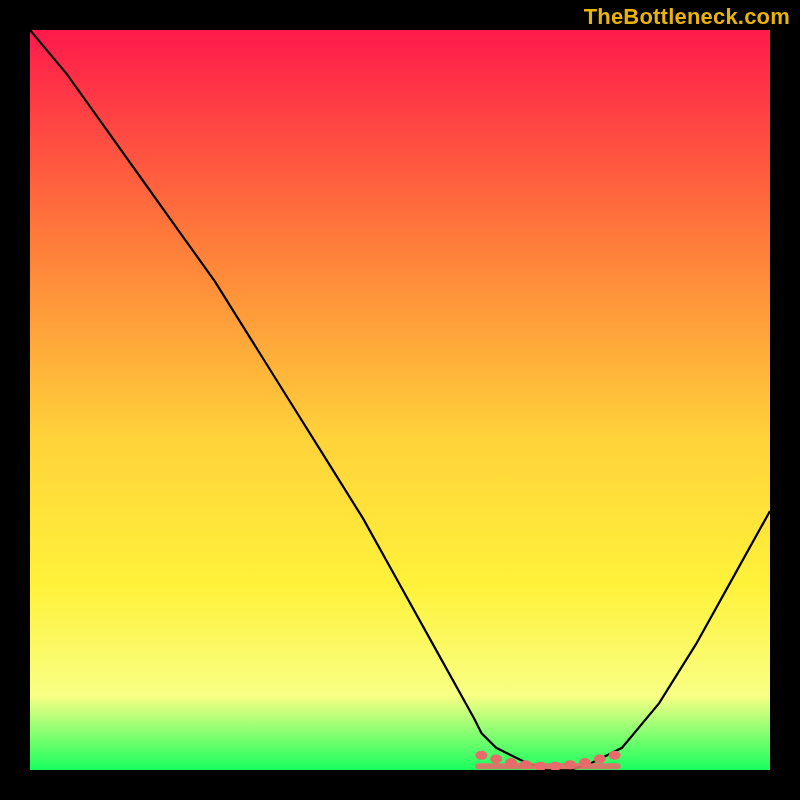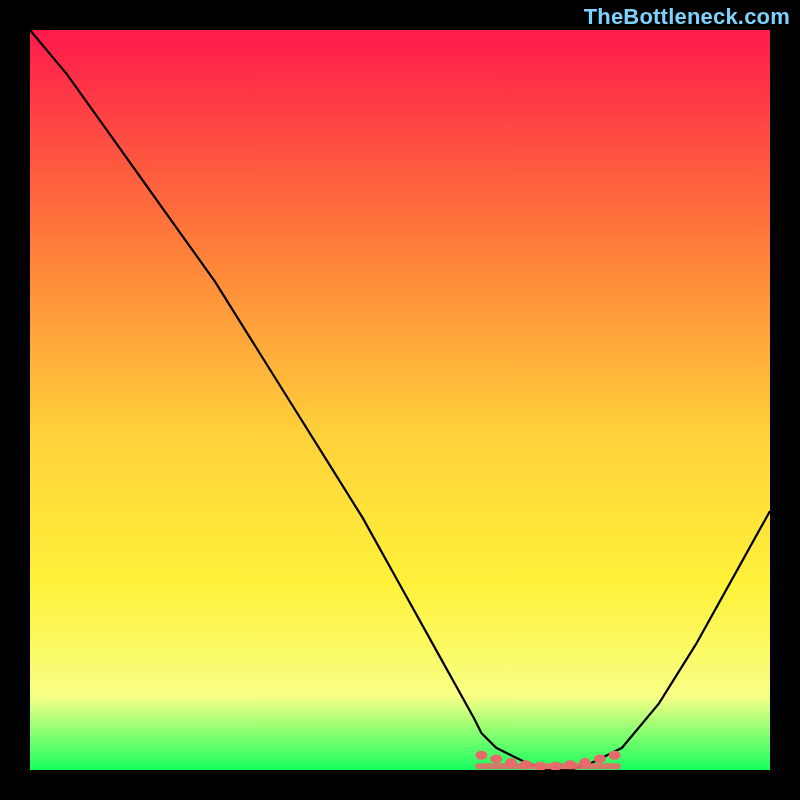--- a/index.html
+++ b/index.html
@@ -10,21 +10,21 @@
     height: 800px;
     background: #000;
   }
   .watermark {
     position: absolute;
     top: 4px;
     right: 10px;
     font-family: Arial, Helvetica, sans-serif;
     font-size: 22px;
     font-weight: 600;
-    color: #7dd3fc;
+    color: #eab308;
     letter-spacing: 0.2px;
     user-select: none;
     text-align: right;
   }
   .plot {
     position: absolute;
     left: 30px;
     top: 30px;
     width: 740px;
     height: 740px;

